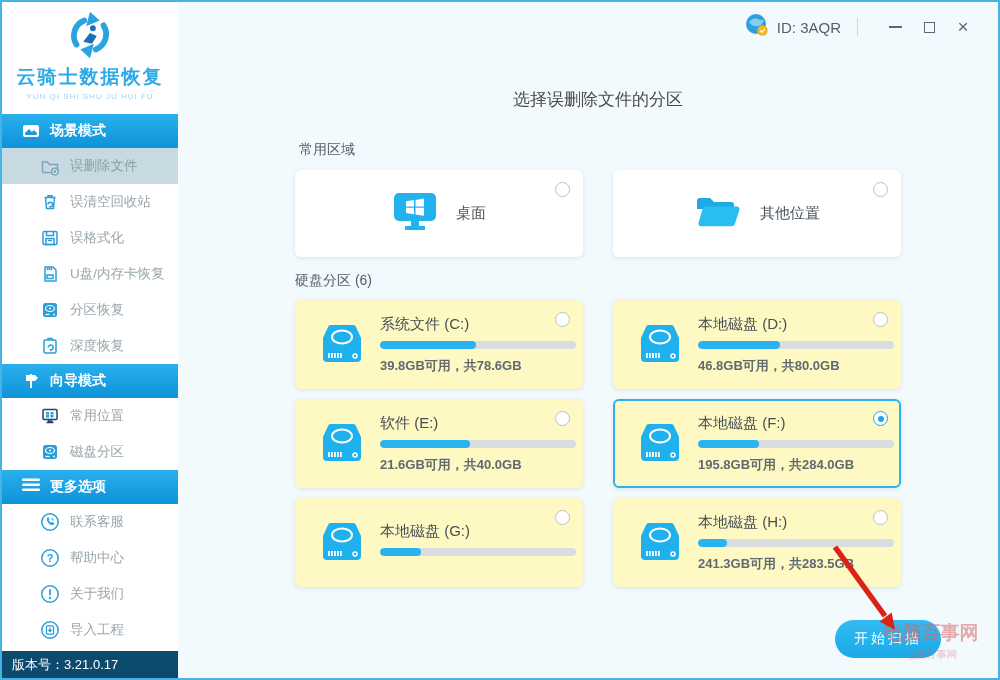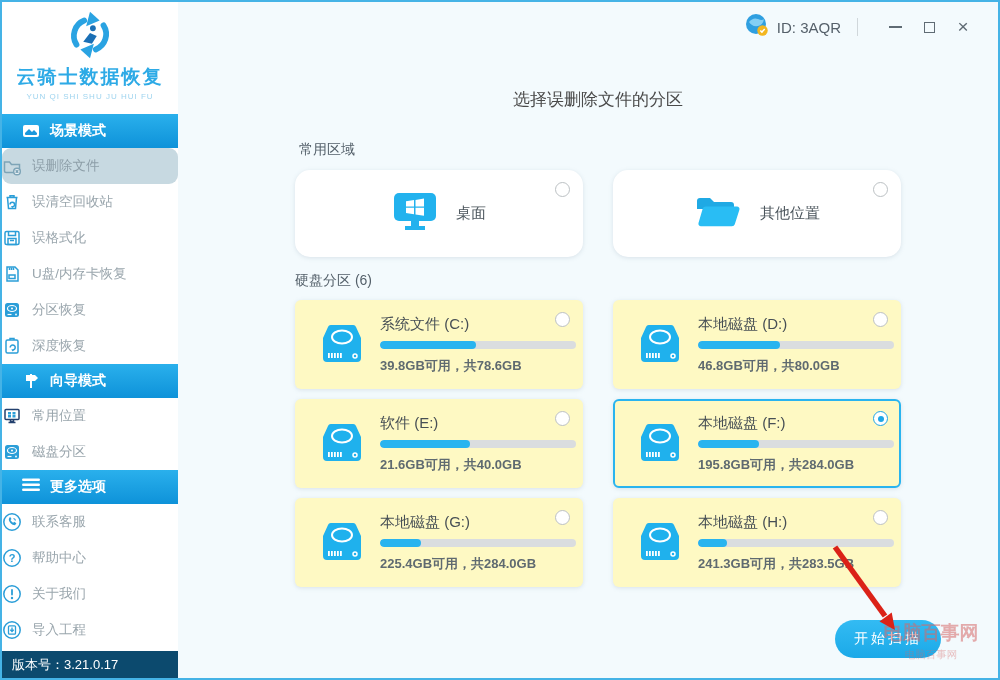--- a/index.html
+++ b/index.html
@@ -7,22 +7,22 @@
   .window { width:1000px; height:680px; display:flex; border:2px solid #45b3e6; background:#f3fafd; position:relative; overflow:hidden; }
 
   
   .sidebar { width:176px; background:#fff; display:flex; flex-direction:column; flex-shrink:0; }
   .logo-block { height:112px; text-align:center; padding-top:6px; }
   .logo-title { color:#2daae6; font-size:19px; font-weight:bold; letter-spacing:2px; margin-top:-2px; }
   .logo-sub { color:#9fd4ef; font-size:8px; letter-spacing:1px; margin-top:2px; }
   .section-header { height:34px; background:linear-gradient(180deg,#2ab0ec,#0e92d9); color:#fff;
       font-size:14px; font-weight:bold; display:flex; align-items:center; gap:10px; padding-left:20px; }
   .sh-icon { width:18px; height:18px; display:inline-flex; }
-  .side-item { height:36px; display:flex; align-items:center; gap:10px; 
-      color:#9aa6ad; font-size:13.5px; cursor:pointer;border-radius:9px; }
+  .side-item { height:36px; display:flex; align-items:center; gap:10px; padding-left:38px;
+      color:#9aa6ad; font-size:13.5px; cursor:pointer; }
   .side-item.selected { background:#c7d9e1; color:#8d9ea8; }
   .si-icon { width:20px; height:20px; display:inline-flex; }
   .side-item.selected .si-icon { filter:grayscale(.6) opacity(.75); }
   .version-bar { margin-top:auto; height:27px; background:#0c4a6e; color:#fff; font-size:13px;
       display:flex; align-items:center; padding-left:10px; }
 
   
   .main { flex:1; position:relative; padding-top:50px; }
   .titlebar { position:absolute; top:0; left:0; right:8px; height:50px; display:flex;
       justify-content:flex-end; align-items:center; padding-right:14px; }
@@ -34,21 +34,21 @@
   .max-glyph { display:block; width:11px; height:11px; border:1.5px solid #5f6b74; }
   .close-btn { font-size:19px; }
 
   .content { margin-left:117px; width:606px; }
   .page-title { margin-top:36px; text-align:center; font-size:17px; color:#4a4a4a; }
   .section-label { font-size:14px; color:#54606a; }
   .label-common { margin:30px 4px 11px; }
   .label-partitions { margin:15px 0 10px; }
   .grid { display:grid; grid-template-columns:288px 288px; column-gap:30px; row-gap:10px; }
 
-  .place-card { height:87px; background:#fff; border-radius:15px; position:relative;
+  .place-card { height:87px; background:#fff; border-radius:6px; position:relative;
       display:flex; align-items:center; justify-content:center; gap:18px;
       box-shadow:0 1px 4px rgba(140,160,175,.25); border:2px solid transparent; cursor:pointer; }
   .pc-label { font-size:15px; color:#4a545b; }
 
   .part-card { height:89px; background:#fef9c3; border-radius:6px; position:relative;
       display:flex; align-items:center; padding-left:22px;
       box-shadow:0 1px 4px rgba(140,160,175,.25); border:2px solid transparent; cursor:pointer; }
   .part-card.selected { border-color:#29b4ef; }
   .part-info { margin-left:15px; }
   .part-name { font-size:15px; color:#474f55; }
@@ -401,21 +401,20 @@
         <rect x="18" y="31" width="1.8" height="5" fill="#fff"></rect>
         <rect x="21" y="31" width="1.8" height="5" fill="#fff"></rect>
         <circle cx="36" cy="34" r="2" fill="none" stroke="#fff" stroke-width="1.5"></circle>
       </svg>
     </span>
     <div class="part-info">
       <div class="part-name">本地磁盘 (G:)</div>
       <div class="part-bar">
                 <div class="part-fill" style="width: 21%;"></div>
               </div>
-      <div class="part-detail">225.4GB可用，共284.0GB</div>
     </div>
     <span class="radio"></span>
   </div>
           <div class="part-card">
     <span class="disk-icon">
       <svg width="46" height="42" viewBox="0 0 46 42">
         <path d="M12 3 h22 a3 3 0 0 1 3 2 l5 11 v20 a4 4 0 0 1 -4 4 H8 a4 4 0 0 1 -4 -4 V16 l5 -11 a3 3 0 0 1 3 -2z" fill="#1fb1ed"></path>
         <ellipse cx="23" cy="15" rx="10" ry="6.5" fill="none" stroke="#fff" stroke-width="2"></ellipse>
         <rect x="9" y="31" width="1.8" height="5" fill="#fff"></rect>
         <rect x="12" y="31" width="1.8" height="5" fill="#fff"></rect>

